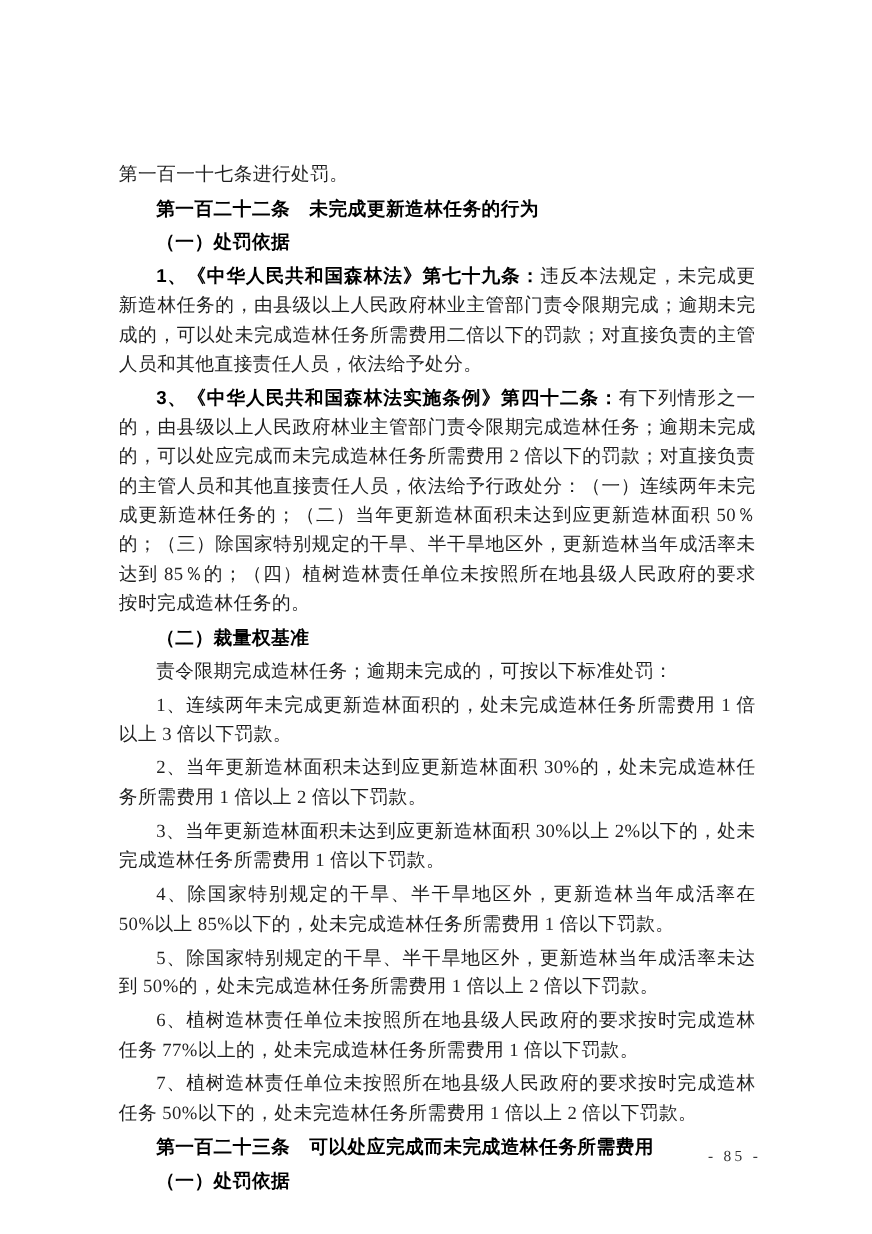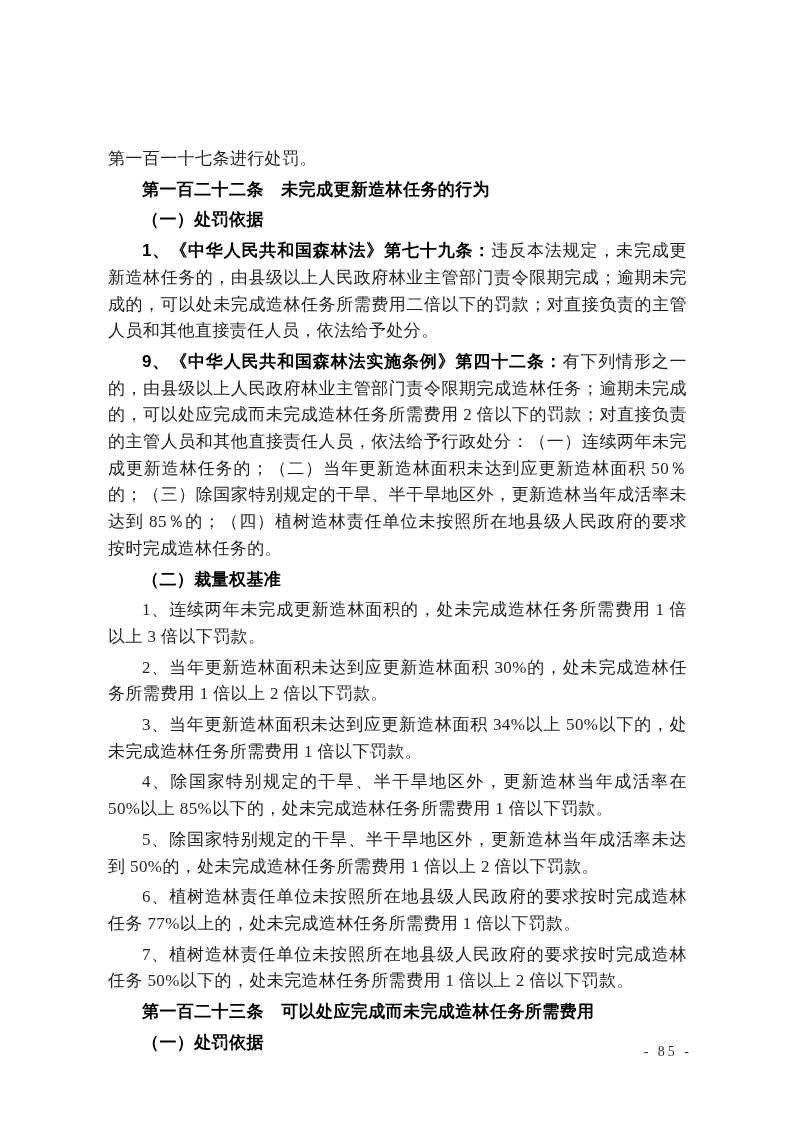--- a/index.html
+++ b/index.html
@@ -62,30 +62,31 @@
   <div class="content">
 
     <p class="body"><span>第一百一十七条进行处罚。</span></p>
 
     <p class="head indent"><span>第一百二十二条　未完成更新造林任务的行为</span></p>
 
     <p class="head indent"><span>（一）处罚依据</span></p>
 
     <p class="body indent"><span class="bold-run">1、《中华人民共和国森林法》第七十九条：</span><span>违反本法规定，未完成更新造林任务的，由县级以上人民政府林业主管部门责令限期完成；逾期未完成的，可以处未完成造林任务所需费用二倍以下的罚款；对直接负责的主管人员和其他直接责任人员，依法给予处分。</span></p>
 
-    <p class="body indent"><span class="bold-run">9、《中华人民共和国森林法实施条例》第四十二条：</span><span>有下列情形之一的，由县级以上人民政府林业主管部门责令限期完成造林任务；逾期未完成的，可以处应完成而未完成造林任务所需费用 2 倍以下的罚款；对直接负责的主管人员和其他直接责任人员，依法给予行政处分：（一）连续两年未完成更新造林任务的；（二）当年更新造林面积未达到应更新造林面积 50％的；（三）除国家特别规定的干旱、半干旱地区外，更新造林当年成活率未达到 85％的；（四）植树造林责任单位未按照所在地县级人民政府的要求按时完成造林任务的。</span></p>
+    <p class="body indent"><span class="bold-run">3、《中华人民共和国森林法实施条例》第四十二条：</span><span>有下列情形之一的，由县级以上人民政府林业主管部门责令限期完成造林任务；逾期未完成的，可以处应完成而未完成造林任务所需费用 2 倍以下的罚款；对直接负责的主管人员和其他直接责任人员，依法给予行政处分：（一）连续两年未完成更新造林任务的；（二）当年更新造林面积未达到应更新造林面积 50％的；（三）除国家特别规定的干旱、半干旱地区外，更新造林当年成活率未达到 85％的；（四）植树造林责任单位未按照所在地县级人民政府的要求按时完成造林任务的。</span></p>
 
     <p class="head indent"><span>（二）裁量权基准</span></p>
 
+    <p class="body indent"><span>责令限期完成造林任务；逾期未完成的，可按以下标准处罚：</span></p>
 
     <p class="body indent"><span>1、连续两年未完成更新造林面积的，处未完成造林任务所需费用 1 倍以上 3 倍以下罚款。</span></p>
 
     <p class="body indent"><span>2、当年更新造林面积未达到应更新造林面积 30%的，处未完成造林任务所需费用 1 倍以上 2 倍以下罚款。</span></p>
 
-    <p class="body indent"><span>3、当年更新造林面积未达到应更新造林面积 34%以上 50%以下的，处未完成造林任务所需费用 1 倍以下罚款。</span></p>
+    <p class="body indent"><span>3、当年更新造林面积未达到应更新造林面积 30%以上 2%以下的，处未完成造林任务所需费用 1 倍以下罚款。</span></p>
 
     <p class="body indent"><span>4、除国家特别规定的干旱、半干旱地区外，更新造林当年成活率在 50%以上 85%以下的，处未完成造林任务所需费用 1 倍以下罚款。</span></p>
 
     <p class="body indent"><span>5、除国家特别规定的干旱、半干旱地区外，更新造林当年成活率未达到 50%的，处未完成造林任务所需费用 1 倍以上 2 倍以下罚款。</span></p>
 
     <p class="body indent"><span>6、植树造林责任单位未按照所在地县级人民政府的要求按时完成造林任务 77%以上的，处未完成造林任务所需费用 1 倍以下罚款。</span></p>
 
     <p class="body indent"><span>7、植树造林责任单位未按照所在地县级人民政府的要求按时完成造林任务 50%以下的，处未完造林任务所需费用 1 倍以上 2 倍以下罚款。</span></p>
 
     <p class="head indent"><span>第一百二十三条　可以处应完成而未完成造林任务所需费用</span></p>

